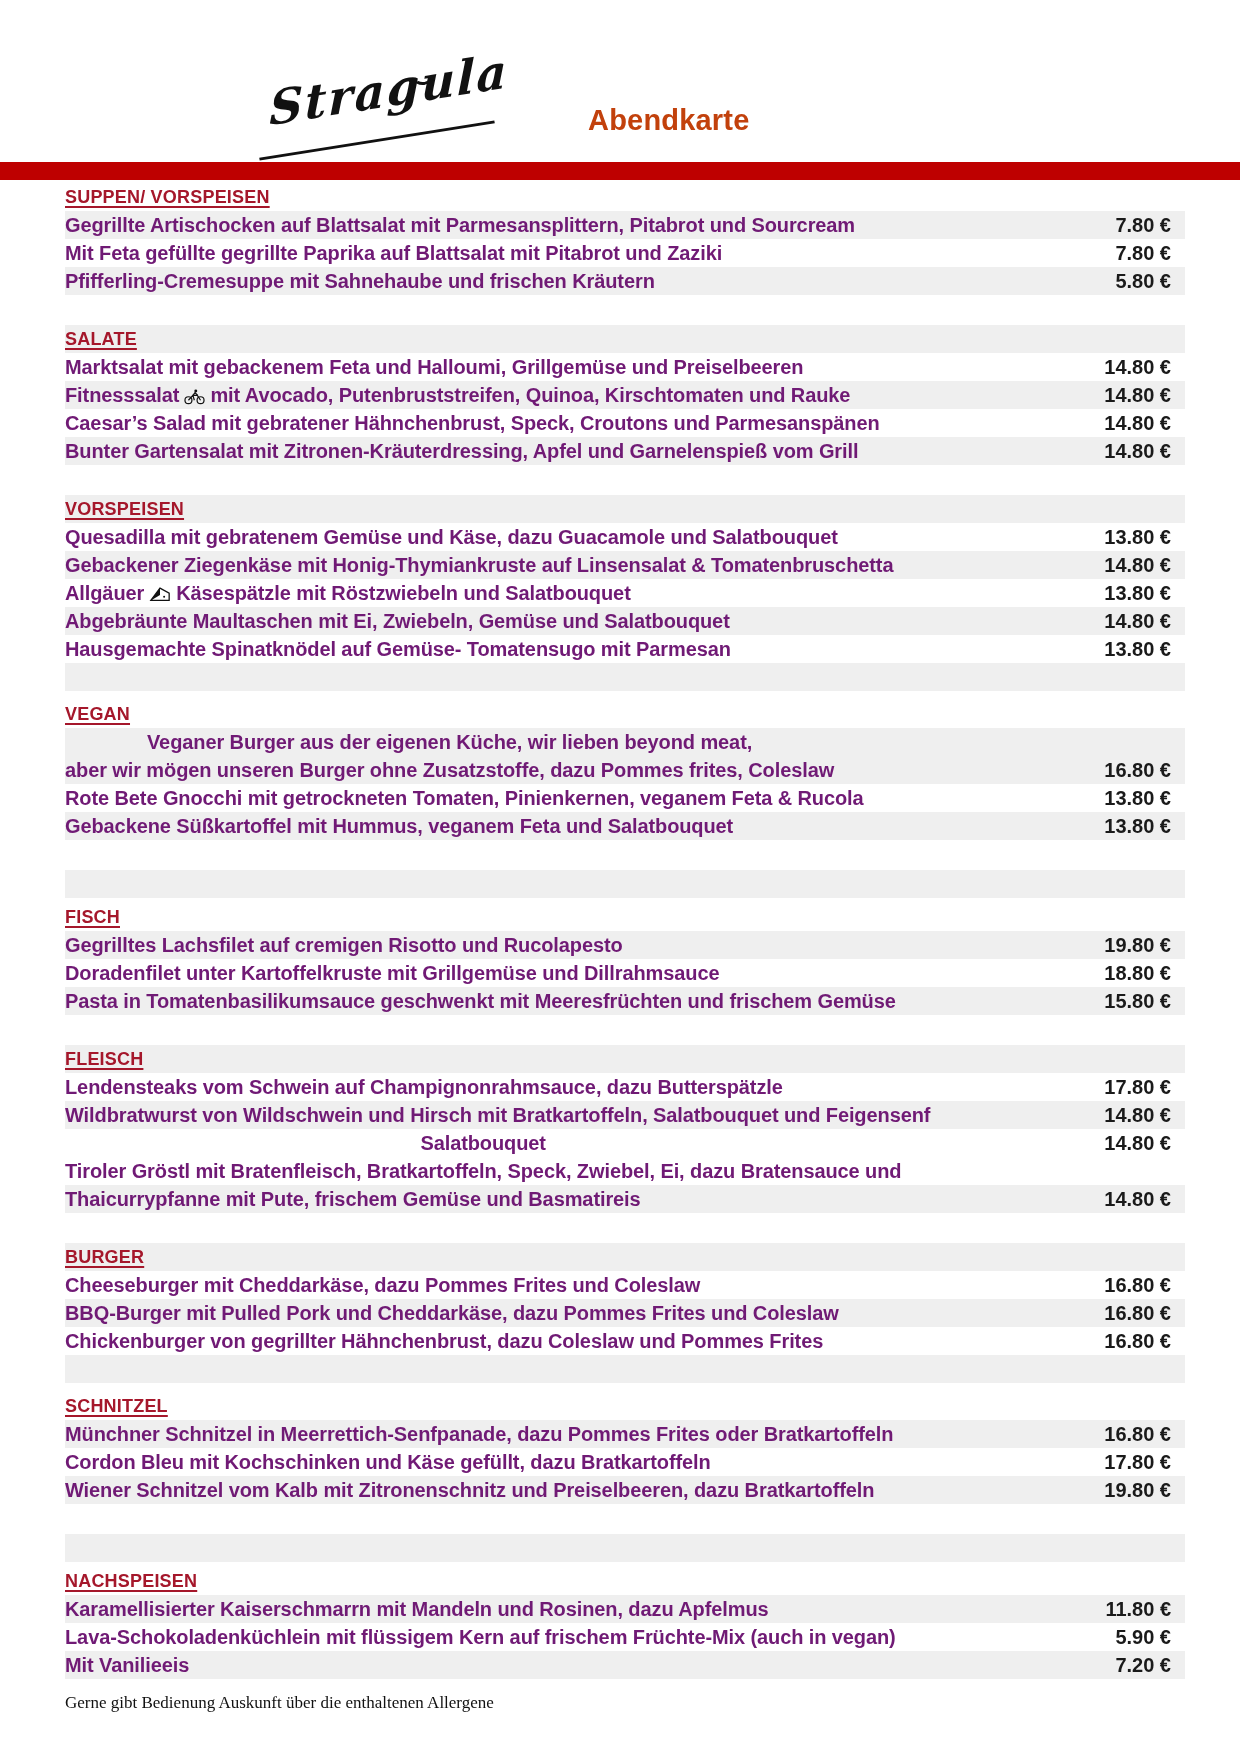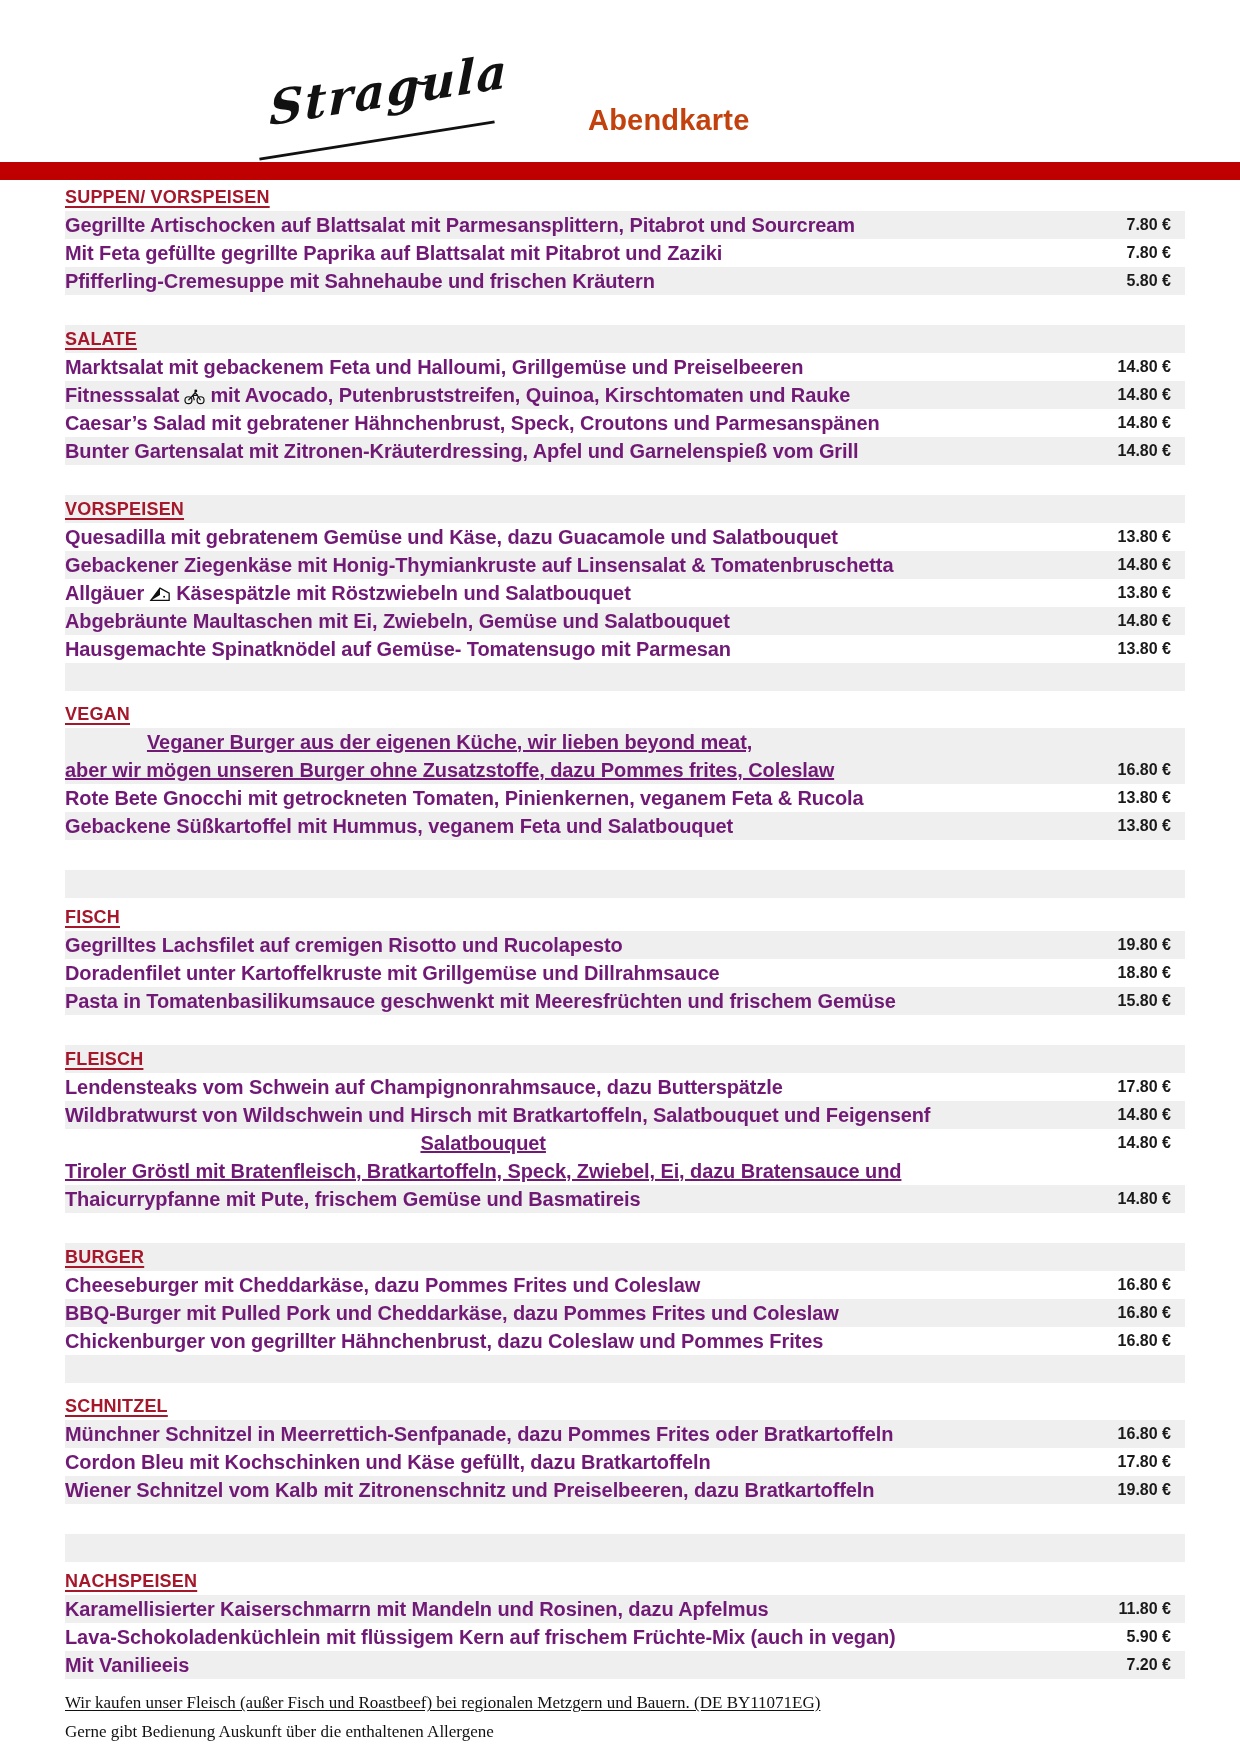--- a/index.html
+++ b/index.html
@@ -45,24 +45,24 @@
   .shaded{background:var(--shade,#efefef);}
   .section-title{
     color:var(--heading,#a5172b);font-weight:bold;font-size:18px;
     letter-spacing:0.2px;
     text-decoration:underline;text-decoration-thickness:2px;text-underline-offset:3px;
   }
   .item-text{
     font-weight:bold;font-size:20px;color:#701a75;text-align:center;
     line-height:28px;letter-spacing:-0.1px;
   }
-  .item-line{line-height:28px;text-decoration:underline;}
+  .item-line{line-height:28px;}
   .price{
     position:absolute;right:14px;top:50%;transform:translateY(-50%);
-    font-weight:bold;font-size:16px;color:#1a1a1a;white-space:nowrap;
+    font-weight:bold;font-size:20px;color:#1a1a1a;white-space:nowrap;
   }
   .price-top{top:14px;}
   .price-bottom{top:auto;bottom:0;transform:none;line-height:28px;}
   .spacer-bar{height:28px;}
   .inline-icon{display:inline-block;margin:0 5px;}
   .inline-icon svg{vertical-align:-3px;}
 
   
   footer{margin:14px 0 0 65px;font-family:"Liberation Serif", serif;
     font-size:17px;color:#111;width:1120px;}
@@ -263,17 +263,16 @@
         <div class="item-text">Lava-Schokoladenküchlein mit flüssigem Kern auf frischem Früchte-Mix (auch in vegan)</div>
         <span class="price">5.90 €</span>
       </div>
       <div class="row item-row shaded">
         <div class="item-text">Mit Vanilieeis</div>
         <span class="price">7.20 €</span>
       </div>
     </main>
 
   <footer>
-    <span class="foot1">Wir kaufen unser Fleisch (außer Fisch und Roastbeef) bei regionalen Metzgern und Bauern. (DE BY11071EG)</span>
     <span class="foot2">Gerne gibt Bedienung Auskunft über die enthaltenen Allergene</span>
   </footer>
 
 </div>
 
 </body></html>

